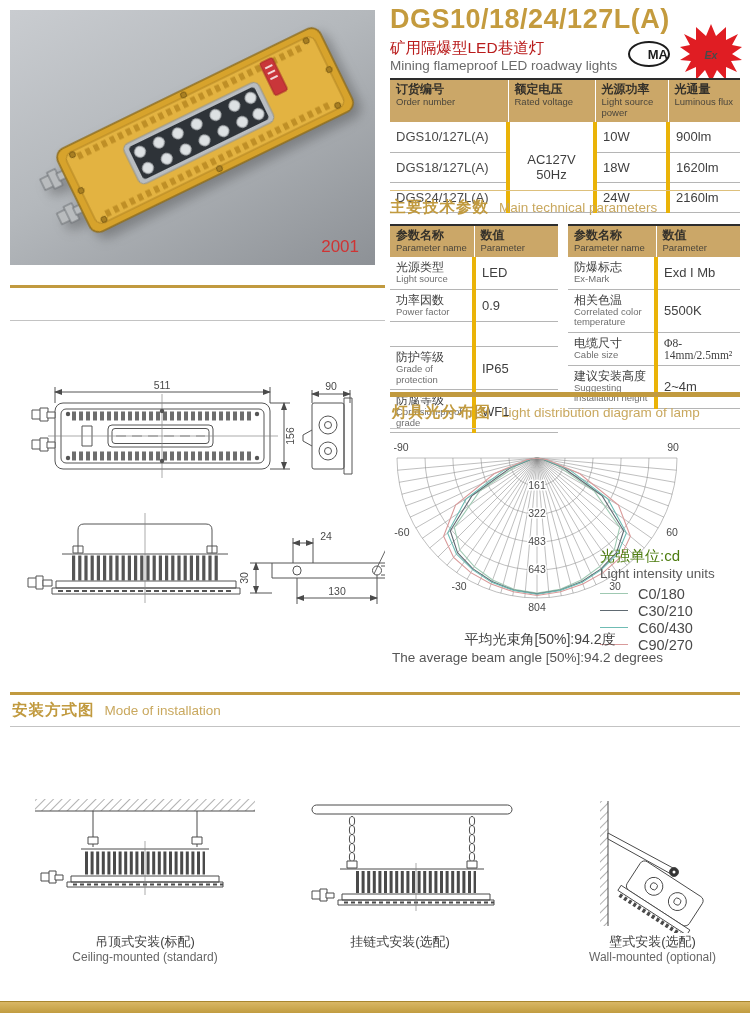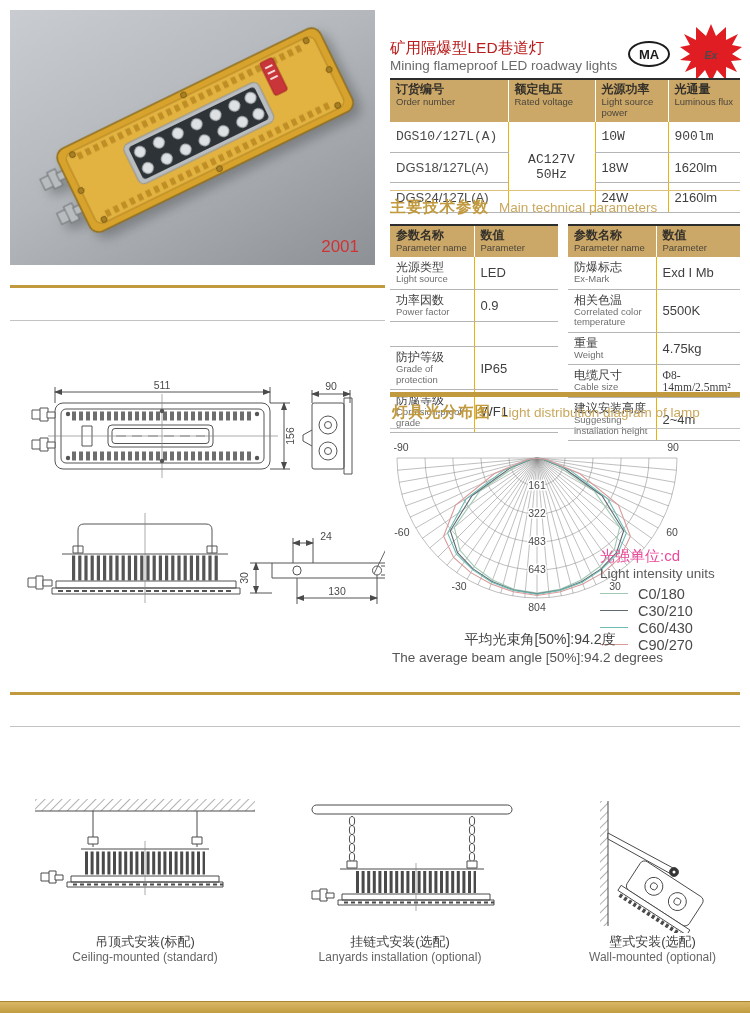--- a/index.html
+++ b/index.html
@@ -9,50 +9,50 @@
   .photo{position:absolute;left:10px;top:10px;width:365px;height:255px;
          background:linear-gradient(150deg,#c9ccd0 0%,#b4b8bc 45%,#8d9196 100%);overflow:hidden;}
   .fixture-wrap{position:absolute;left:22px;top:72px;width:330px;height:104px;
                 transform:rotate(-26deg);filter:drop-shadow(4px 8px 6px rgba(40,40,40,.35));}
   .photo-label{position:absolute;right:16px;bottom:8px;font-size:17px;color:#cf3434;}
   
   .title{position:absolute;left:390px;top:4px;font-size:27px;font-weight:bold;color:#c49b3e;letter-spacing:.5px;}
   .sub-cn{position:absolute;left:390px;top:38px;font-size:15.5px;color:#b91c1c;font-weight:500;}
   .sub-en{position:absolute;left:390px;top:58px;font-size:13.5px;color:#6a6a6a;}
   .ma-badge{position:absolute;left:628px;top:41px;width:38px;height:22px;border:2px solid #1c1c1c;border-radius:50%;
-            display:flex;align-items:center;justify-content:center;font-weight:bold;font-size:13px;color:#1c1c1c;background:#fff;}
+            display:flex;align-items:center;justify-content:flex-end;font-weight:bold;font-size:13px;color:#1c1c1c;background:#fff;}
   .ex-badge{position:absolute;left:680px;top:24px;width:62px;height:58px;}
   
   table{border-collapse:collapse;}
   .tbl{position:absolute;left:390px;table-layout:fixed;}
   .tbl th{background:#cba768;border-top:2px solid #2d2d2d;border-left:1px solid #fff;
           text-align:left;vertical-align:top;padding:3px 5px 4px 6px;font-weight:normal;}
   .tbl th:first-child{border-left:none;}
-  .tbl td{border-bottom:1px solid #b5b5b5;border-left:1px solid #eab308;padding:4px 6px;vertical-align:middle;}
+  .tbl td{border-bottom:1px solid #b5b5b5;border-left:4px solid #eab308;padding:4px 6px;vertical-align:middle;}
   .tbl td:first-child{border-left:none;}
   .h-cn{display:block;font-size:12px;font-weight:bold;color:#33302a;line-height:13px;}
   .h-en{display:block;font-size:9.5px;color:#4b463c;line-height:11px;}
   .p-cn{display:block;font-size:12px;color:#3f3f3f;line-height:13px;}
   .p-en{display:block;font-size:9.5px;color:#6f6f6f;line-height:10.5px;}
   .val{font-size:13px;color:#3f3f3f;}
   .model{font-size:13px;color:#4a4a4a;}
   
   .gold-bar{position:absolute;background:#c19a3f;}
   .pale-line{position:absolute;background:#ddc07c;height:1px;}
   .gray-line{position:absolute;background:#c3c3c3;height:1px;}
   .sec-head{position:absolute;white-space:nowrap;}
   .sec-head .cn{font-size:15.5px;font-weight:bold;color:#c19a3f;letter-spacing:1px;}
   .sec-head .en{font-size:13.5px;color:#c9a85e;margin-left:10px;}
   
   svg text{font-family:"Liberation Sans","DejaVu Sans",sans-serif;font-size:10.5px;fill:#4a4a4a;}
   .draw{position:absolute;}
   .draw line,.draw path,.draw rect,.draw circle,.draw ellipse,.draw polyline,.draw polygon{vector-effect:non-scaling-stroke;}
   
   .legend{position:absolute;left:600px;top:546px;width:150px;}
-  .legend .lt-cn{font-size:15px;color:#ec4899;line-height:19px;}
+  .legend .lt-cn{font-size:15px;color:#4d7c0f;line-height:19px;}
   .legend .lt-en{font-size:13.5px;color:#5a5a5a;line-height:17px;margin-bottom:3px;}
   .legend-row{display:flex;align-items:center;height:17px;}
   .legend-row .sw{width:28px;margin-right:10px;border-top-style:solid;border-top-width:1.5px;}
   .legend-row .lb{font-size:14.5px;color:#4a4a4a;}
   .cap-cn{position:absolute;left:390px;top:631px;width:300px;text-align:center;font-size:14px;color:#444;}
   .cap-en{position:absolute;left:392px;top:650px;width:330px;font-size:13.5px;color:#555;}
   .inst-cap{position:absolute;text-align:center;top:933px;}
   .inst-cap .c1{font-size:13px;color:#3f3f3f;line-height:17px;}
   .inst-cap .c2{font-size:12px;color:#666;line-height:15px;}
   .bottom-bar{position:absolute;left:0;top:1001px;width:750px;height:12px;
@@ -108,20 +108,21 @@
           <circle cx="170" cy="11" r="3"></circle>
             <circle cx="170" cy="93" r="3"></circle>
             <circle cx="36" cy="52" r="3"></circle>
             <circle cx="312" cy="52" r="3"></circle>
         </g>
       </svg>
     </div>
     <div class="photo-label">2001</div>
   </div>
 
+  <div class="title">DGS10/18/24/127L(A)</div>
   <div class="sub-cn">矿用隔爆型LED巷道灯</div>
   <div class="sub-en">Mining flameproof LED roadway lights</div>
   <div class="ma-badge">
       <span>MA</span>
     </div>
   <div class="ex-badge">
     <svg width="62" height="58" viewBox="0 0 62 58">
       <polygon fill="#e01d23" points="31,0 36,12 46,3 46,16 58,10 52,21 62,23 52,30 62,36 51,37 57,48 46,43 46,56 37,46 31,58 25,46 16,56 16,43 5,48 11,37 0,36 10,30 0,23 10,21 4,10 16,16 16,3 26,12"></polygon>
       <text x="31" y="35" text-anchor="middle" font-size="20" font-style="italic" font-weight="bold" fill="#ffd400">Ex</text>
     </svg>
@@ -146,21 +147,21 @@
           </th>
       <th>
             <span class="h-cn">光源功率</span>
             <span class="h-en">Light source power</span>
           </th>
       <th>
             <span class="h-cn">光通量</span>
             <span class="h-en">Luminous flux</span>
           </th>
     </tr>
-    <tr style="height:30px;font-family:Liberation Mono, monospace;">
+    <tr style="height:30px;">
       <td class="model">DGS10/127L(A)</td>
       <td rowspan="3" class="val" style="text-align:center;">AC127V 50Hz</td>
       <td class="val">10W</td>
       <td class="val">900lm</td>
     </tr>
     <tr style="height:30px;">
       <td class="model">DGS18/127L(A)</td>
       <td class="val">18W</td>
       <td class="val">1620lm</td>
     </tr>
@@ -253,27 +254,20 @@
             <span class="p-en">Ex-Mark</span>
           </td>
           <td class="val">Exd I Mb</td>
         </tr>
     <tr style="height:30px;">
           <td>
             <span class="p-cn">相关色温</span>
             <span class="p-en">Correlated color temperature</span>
           </td>
           <td class="val">5500K</td>
-        </tr>
-    <tr style="height:22px;">
-          <td>
-            <span class="p-cn">重量</span>
-            <span class="p-en">Weight</span>
-          </td>
-          <td class="val">4.75kg</td>
         </tr>
     <tr style="height:22px;">
           <td>
             <span class="p-cn">电缆尺寸</span>
             <span class="p-en">Cable size</span>
           </td>
           <td class="val" style="font-size:11.5px;font-family:Liberation Serif, serif;">Φ8-14mm/2.5mm²</td>
         </tr>
     <tr style="height:28px;">
           <td>
@@ -475,20 +469,23 @@
         <div class="legend-row">
           <span class="sw" style="border-top-color: rgb(217, 154, 154);"></span>
           <span class="lb">C90/270</span>
         </div>
       </div>
   </div>
   <div class="cap-cn">平均光束角[50%]:94.2度</div>
   <div class="cap-en">The average beam angle [50%]:94.2 degrees</div>
 
   <div class="gold-bar" style="left:10px;top:692px;width:730px;height:3px;"></div>
+  <div class="sec-head" style="left:12px;top:700px;">
+    <span class="cn">安装方式图</span><span class="en">Mode of installation</span>
+  </div>
   <div class="gray-line" style="left:10px;top:726px;width:730px;"></div>
 
   <svg class="draw" style="left:25px;top:793px;" width="240" height="140" viewBox="0 0 240 140">
     <defs>
         <pattern id="hatchC" width="6" height="10" patternUnits="userSpaceOnUse" patternTransform="rotate(45)">
           <line x1="0" y1="0" x2="0" y2="10" stroke="#666" stroke-width="1"></line>
         </pattern>
       </defs>
     <rect x="10" y="6" width="220" height="12" fill="url(#hatchC)"></rect>
     <g fill="none" stroke="#4a4a4a" stroke-width="1">
@@ -565,21 +562,20 @@
       </g>
     </g>
   </svg>
 
   <div class="inst-cap" style="left:10px;width:270px;">
     <div class="c1">吊顶式安装(标配)</div>
     <div class="c2">Ceiling-mounted (standard)</div>
   </div>
   <div class="inst-cap" style="left:270px;width:260px;">
     <div class="c1">挂链式安装(选配)</div>
-    <div class="c2">Lanyards installation (optional)</div>
   </div>
   <div class="inst-cap" style="left:555px;width:195px;">
     <div class="c1">壁式安装(选配)</div>
     <div class="c2">Wall-mounted (optional)</div>
   </div>
 
   <div class="bottom-bar"></div>
 </div>
 
 </body></html>

